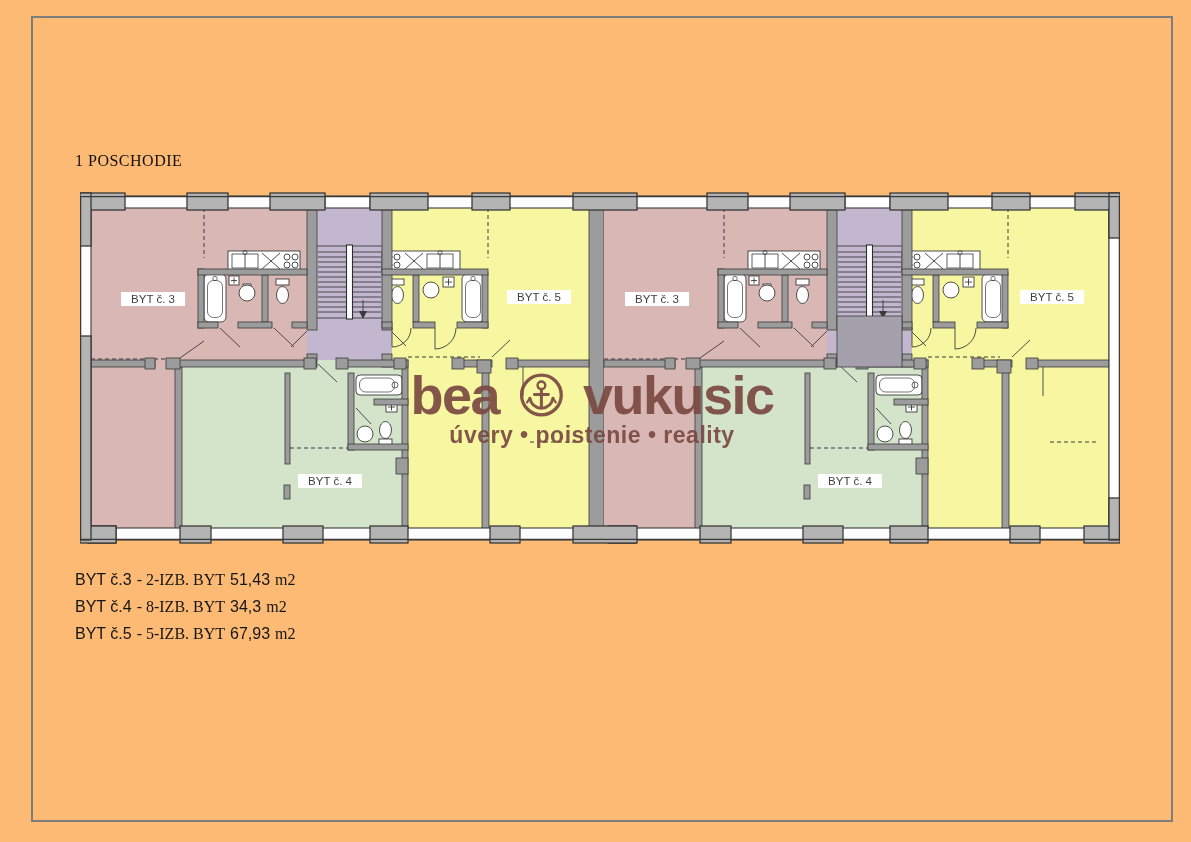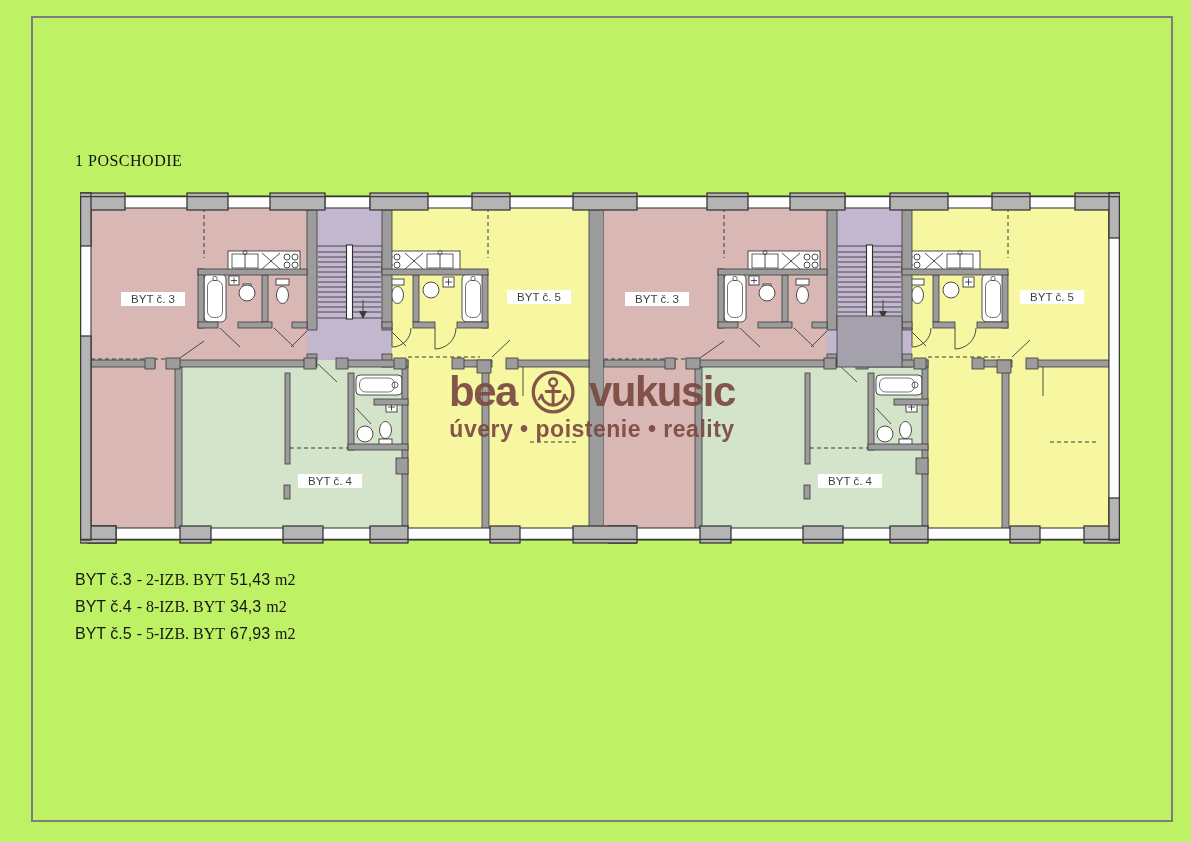--- a/index.html
+++ b/index.html
@@ -1,33 +1,33 @@
 <!DOCTYPE html>
 <html><head>
 <meta charset="utf-8">
 <style>
   html,body{margin:0;padding:0;background:#fff;}
-  .page{position:relative;width:1191px;height:842px;background:#bef264;overflow:hidden;
+  .page{position:relative;width:1191px;height:842px;background:#fdba74;overflow:hidden;
         font-family:"Liberation Sans",sans-serif;}
   .frame{position:absolute;left:31px;top:16px;width:1138px;height:802px;
          border:2px solid #7d7d7d;}
   .title{position:absolute;left:75px;top:152px;font-family:"Liberation Serif",serif;
          font-size:16px;color:#111;letter-spacing:.5px;}
   .plan-svg{position:absolute;left:80px;top:192px;width:1040px;height:352px;}
 
   .room-label{position:absolute;transform:translate(-50%,-50%);background:#ffffff;
       padding:1px 10px;font-size:11.5px;color:#3f3f3f;white-space:nowrap;z-index:4;
       font-family:"Liberation Sans",sans-serif;}
   .lbl-b3l{left:153px;top:299px}.lbl-b5l{left:539px;top:297px}.lbl-b4l{left:330px;top:481px}
   .lbl-b3r{left:657px;top:299px}.lbl-b5r{left:1052px;top:297px}.lbl-b4r{left:850px;top:481px}
 
   .watermark{position:absolute;left:592px;top:368px;transform:translateX(-50%);
       z-index:5;color:#7b4a43;text-align:center;opacity:.93;}
-  .wm-brand{display:flex;align-items:center;justify-content:center;gap:10px;
-      font-size:42px;font-weight:bold;letter-spacing:-1.5px;line-height:1;}
+  .wm-brand{display:flex;align-items:center;justify-content:center;gap:16px;
+      font-size:54px;font-weight:bold;letter-spacing:-1.5px;line-height:1;}
   .wm-anchor{width:48px;height:48px;margin:0 2px;}
   .wm-tagline{font-size:23px;font-weight:bold;letter-spacing:.5px;}
 
   .legend{position:absolute;left:75px;top:566px;color:#151515;font-size:16px;}
   .legend-line{height:27px;line-height:27px;white-space:nowrap;}
   .leg-sans{font-family:Liberation Sans, sans-serif;margin-right:5px;}
   .leg-serif{font-family:"Liberation Serif",serif;margin-right:5px;margin-top:20px;}
 
   
   .wall{fill:#9c9c9c;stroke:#3a3a3a;stroke-width:.8}

